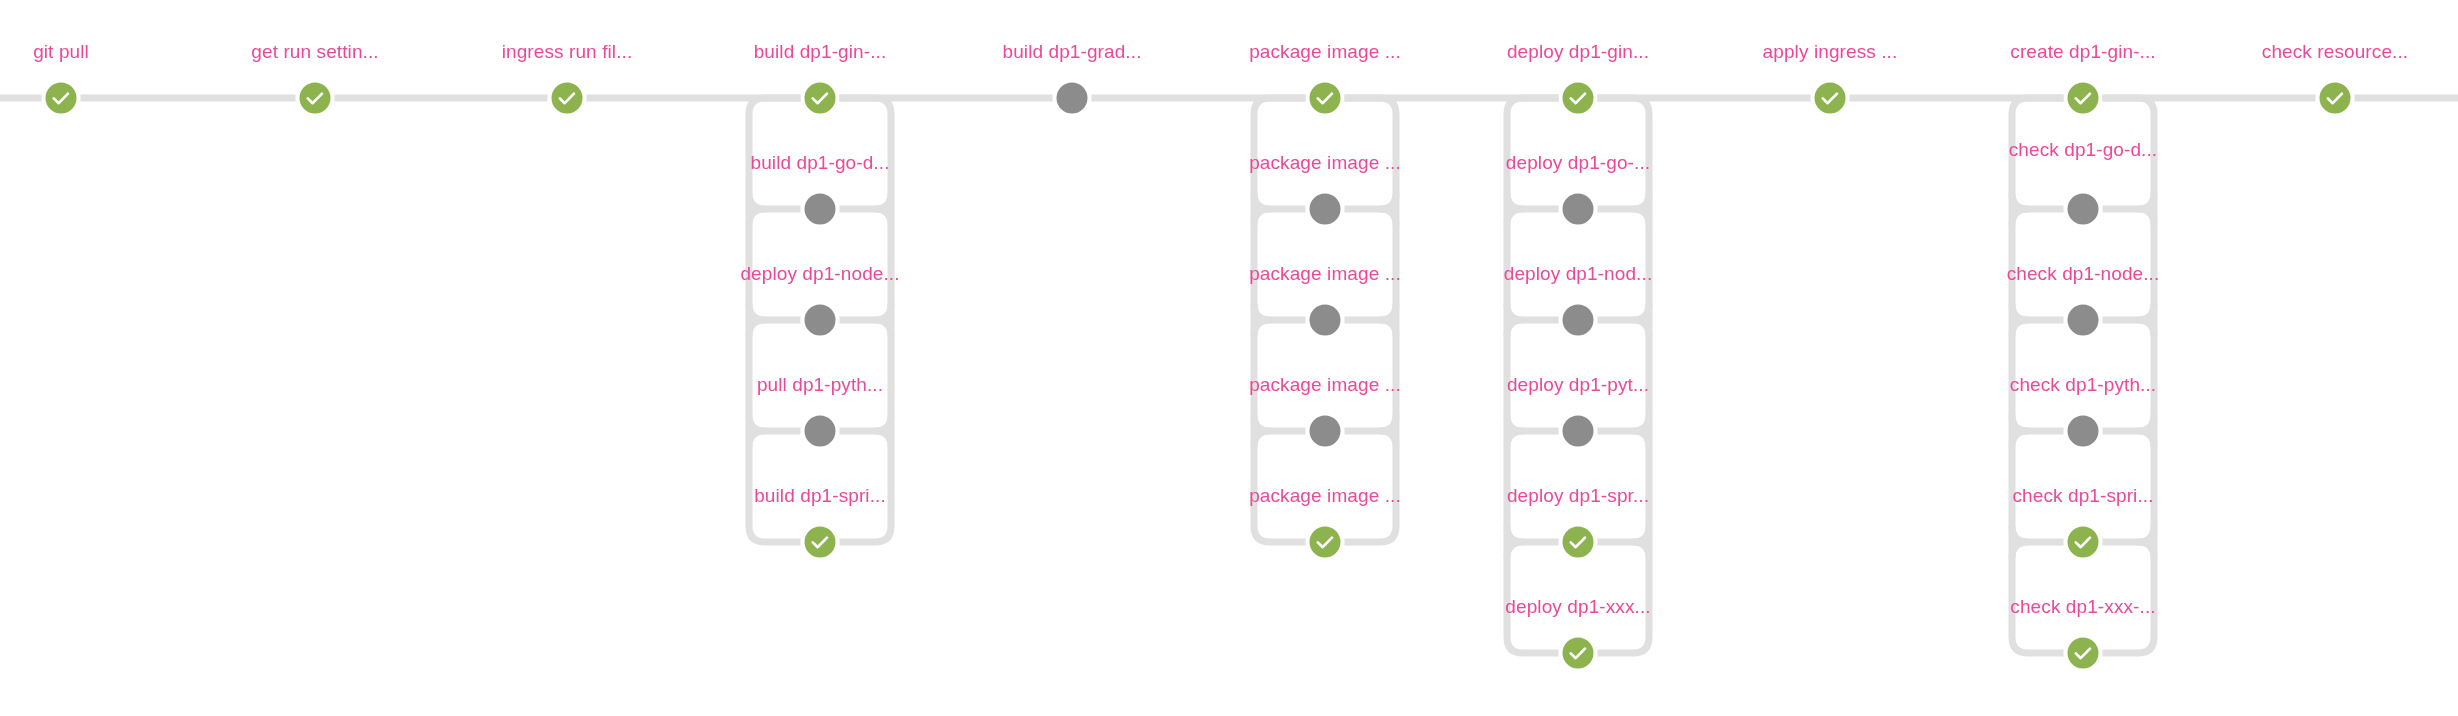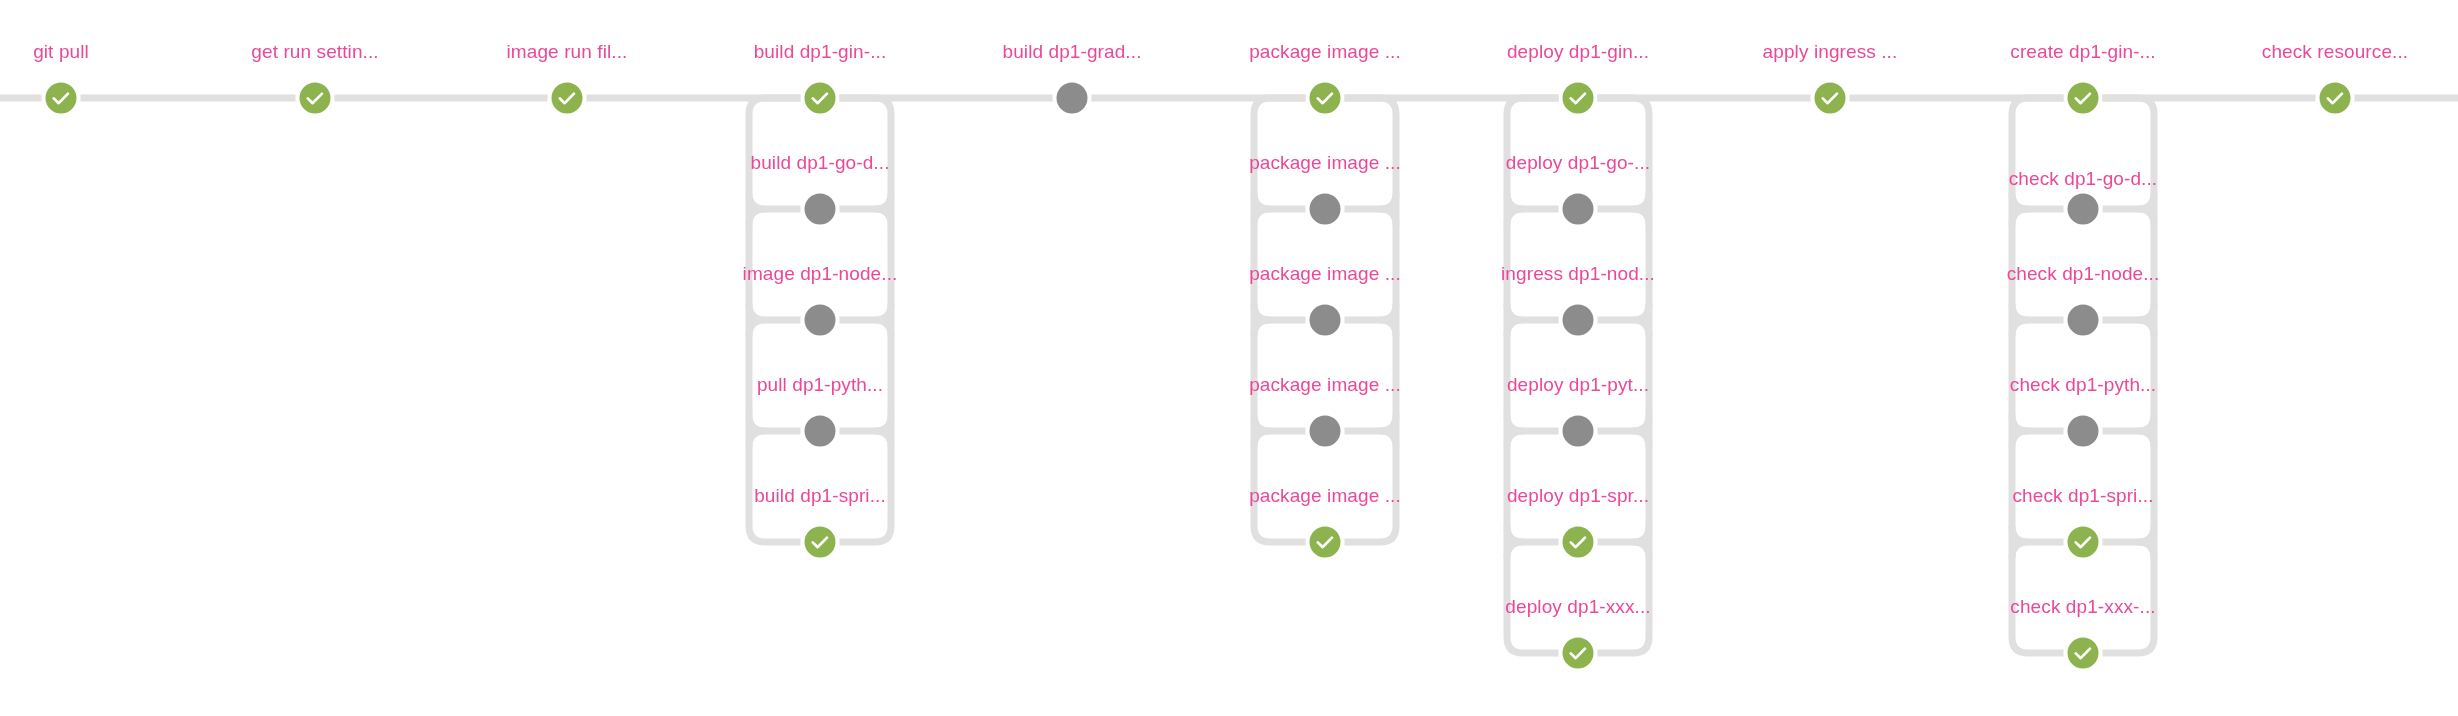--- a/index.html
+++ b/index.html
@@ -122,35 +122,35 @@
         <svg class="tick" viewBox="0 0 24 24">
           <path d="M6.4 12.3 L10.2 16 L17.4 8.6" fill="none" stroke="#ffffff" stroke-width="2.1" stroke-linecap="round" stroke-linejoin="round"></path>
         </svg>
       </div>
       <div class="node-label" style="left: 315px; top: 60.5px;">get run settin...</div>
       <div class="node success" title="get run settin..." style="left: 315px; top: 98px;">
         <svg class="tick" viewBox="0 0 24 24">
           <path d="M6.4 12.3 L10.2 16 L17.4 8.6" fill="none" stroke="#ffffff" stroke-width="2.1" stroke-linecap="round" stroke-linejoin="round"></path>
         </svg>
       </div>
-      <div class="node-label" style="left: 567px; top: 60.5px;">image run fil...</div>
+      <div class="node-label" style="left: 567px; top: 60.5px;">ingress run fil...</div>
       <div class="node success" title="create run fil..." style="left: 567px; top: 98px;">
         <svg class="tick" viewBox="0 0 24 24">
           <path d="M6.4 12.3 L10.2 16 L17.4 8.6" fill="none" stroke="#ffffff" stroke-width="2.1" stroke-linecap="round" stroke-linejoin="round"></path>
         </svg>
       </div>
       <div class="node-label" style="left: 820px; top: 60.5px;">build dp1-gin-...</div>
       <div class="node success" title="build dp1-gin-..." style="left: 820px; top: 98px;">
         <svg class="tick" viewBox="0 0 24 24">
           <path d="M6.4 12.3 L10.2 16 L17.4 8.6" fill="none" stroke="#ffffff" stroke-width="2.1" stroke-linecap="round" stroke-linejoin="round"></path>
         </svg>
       </div>
       <div class="node-label" style="left: 820px; top: 171.5px;">build dp1-go-d...</div>
       <div class="node pending" title="build dp1-go-d..." style="left: 820px; top: 209px;"></div>
-      <div class="node-label" style="left: 820px; top: 282.5px;">image dp1-node...</div>
+      <div class="node-label" style="left: 820px; top: 282.5px;">deploy dp1-node...</div>
       <div class="node pending" title="build dp1-node..." style="left: 820px; top: 320px;"></div>
       <div class="node-label" style="left: 820px; top: 393.5px;">pull dp1-pyth...</div>
       <div class="node pending" title="build dp1-pyth..." style="left: 820px; top: 431px;"></div>
       <div class="node-label" style="left: 820px; top: 504.5px;">build dp1-spri...</div>
       <div class="node success" title="build dp1-spri..." style="left: 820px; top: 542px;">
         <svg class="tick" viewBox="0 0 24 24">
           <path d="M6.4 12.3 L10.2 16 L17.4 8.6" fill="none" stroke="#ffffff" stroke-width="2.1" stroke-linecap="round" stroke-linejoin="round"></path>
         </svg>
       </div>
       <div class="node-label" style="left: 1072px; top: 60.5px;">build dp1-grad...</div>
@@ -174,21 +174,21 @@
         </svg>
       </div>
       <div class="node-label" style="left: 1578px; top: 60.5px;">deploy dp1-gin...</div>
       <div class="node success" title="deploy dp1-gin..." style="left: 1578px; top: 98px;">
         <svg class="tick" viewBox="0 0 24 24">
           <path d="M6.4 12.3 L10.2 16 L17.4 8.6" fill="none" stroke="#ffffff" stroke-width="2.1" stroke-linecap="round" stroke-linejoin="round"></path>
         </svg>
       </div>
       <div class="node-label" style="left: 1578px; top: 171.5px;">deploy dp1-go-...</div>
       <div class="node pending" title="deploy dp1-go-..." style="left: 1578px; top: 209px;"></div>
-      <div class="node-label" style="left: 1578px; top: 282.5px;">ingress dp1-nod...</div>
+      <div class="node-label" style="left: 1578px; top: 282.5px;">deploy dp1-nod...</div>
       <div class="node pending" title="deploy dp1-nod..." style="left: 1578px; top: 320px;"></div>
       <div class="node-label" style="left: 1578px; top: 393.5px;">deploy dp1-pyt...</div>
       <div class="node pending" title="deploy dp1-pyt..." style="left: 1578px; top: 431px;"></div>
       <div class="node-label" style="left: 1578px; top: 504.5px;">deploy dp1-spr...</div>
       <div class="node success" title="deploy dp1-spr..." style="left: 1578px; top: 542px;">
         <svg class="tick" viewBox="0 0 24 24">
           <path d="M6.4 12.3 L10.2 16 L17.4 8.6" fill="none" stroke="#ffffff" stroke-width="2.1" stroke-linecap="round" stroke-linejoin="round"></path>
         </svg>
       </div>
       <div class="node-label" style="left: 1578px; top: 615.5px;">deploy dp1-xxx...</div>
@@ -202,21 +202,21 @@
         <svg class="tick" viewBox="0 0 24 24">
           <path d="M6.4 12.3 L10.2 16 L17.4 8.6" fill="none" stroke="#ffffff" stroke-width="2.1" stroke-linecap="round" stroke-linejoin="round"></path>
         </svg>
       </div>
       <div class="node-label" style="left: 2083px; top: 60.5px;">create dp1-gin-...</div>
       <div class="node success" title="check dp1-gin-..." style="left: 2083px; top: 98px;">
         <svg class="tick" viewBox="0 0 24 24">
           <path d="M6.4 12.3 L10.2 16 L17.4 8.6" fill="none" stroke="#ffffff" stroke-width="2.1" stroke-linecap="round" stroke-linejoin="round"></path>
         </svg>
       </div>
-      <div class="node-label" style="left: 2083px; top: 188px; text-align: right;">check dp1-go-d...</div>
+      <div class="node-label" style="left: 2083px; top: 159px; text-align: right;">check dp1-go-d...</div>
       <div class="node pending" title="check dp1-go-d..." style="left: 2083px; top: 209px;"></div>
       <div class="node-label" style="left: 2083px; top: 282.5px;">check dp1-node...</div>
       <div class="node pending" title="check dp1-node..." style="left: 2083px; top: 320px;"></div>
       <div class="node-label" style="left: 2083px; top: 393.5px;">check dp1-pyth...</div>
       <div class="node pending" title="check dp1-pyth..." style="left: 2083px; top: 431px;"></div>
       <div class="node-label" style="left: 2083px; top: 504.5px;">check dp1-spri...</div>
       <div class="node success" title="check dp1-spri..." style="left: 2083px; top: 542px;">
         <svg class="tick" viewBox="0 0 24 24">
           <path d="M6.4 12.3 L10.2 16 L17.4 8.6" fill="none" stroke="#ffffff" stroke-width="2.1" stroke-linecap="round" stroke-linejoin="round"></path>
         </svg>

